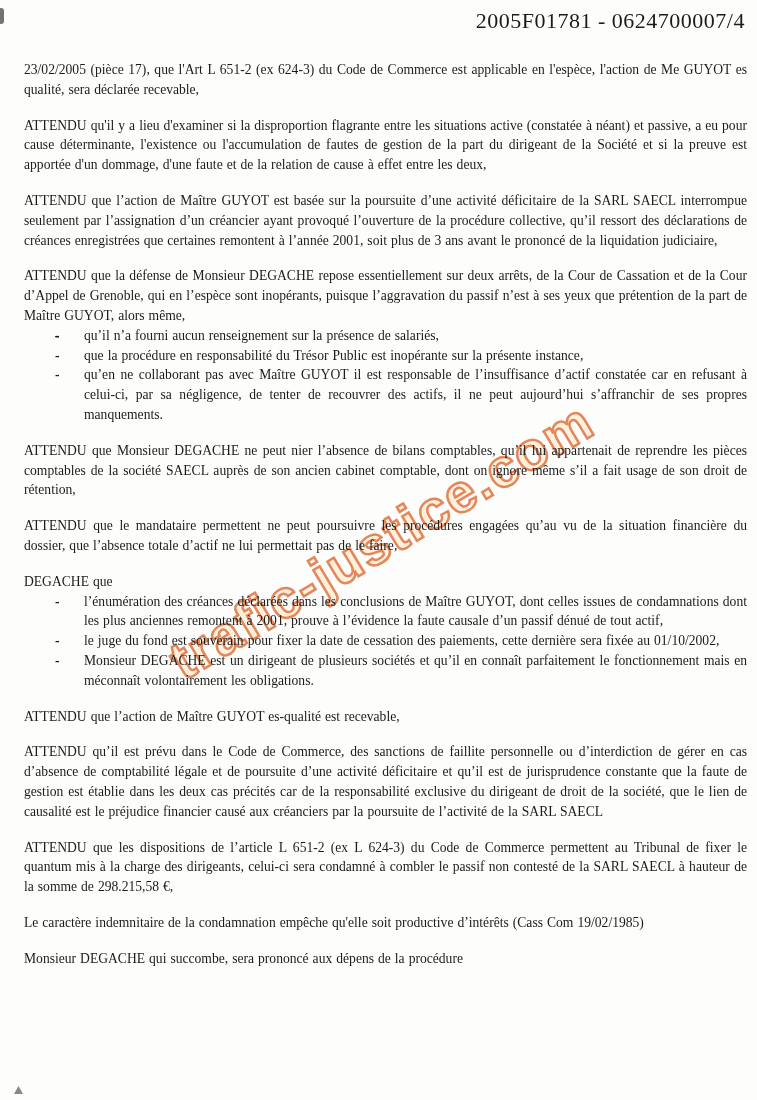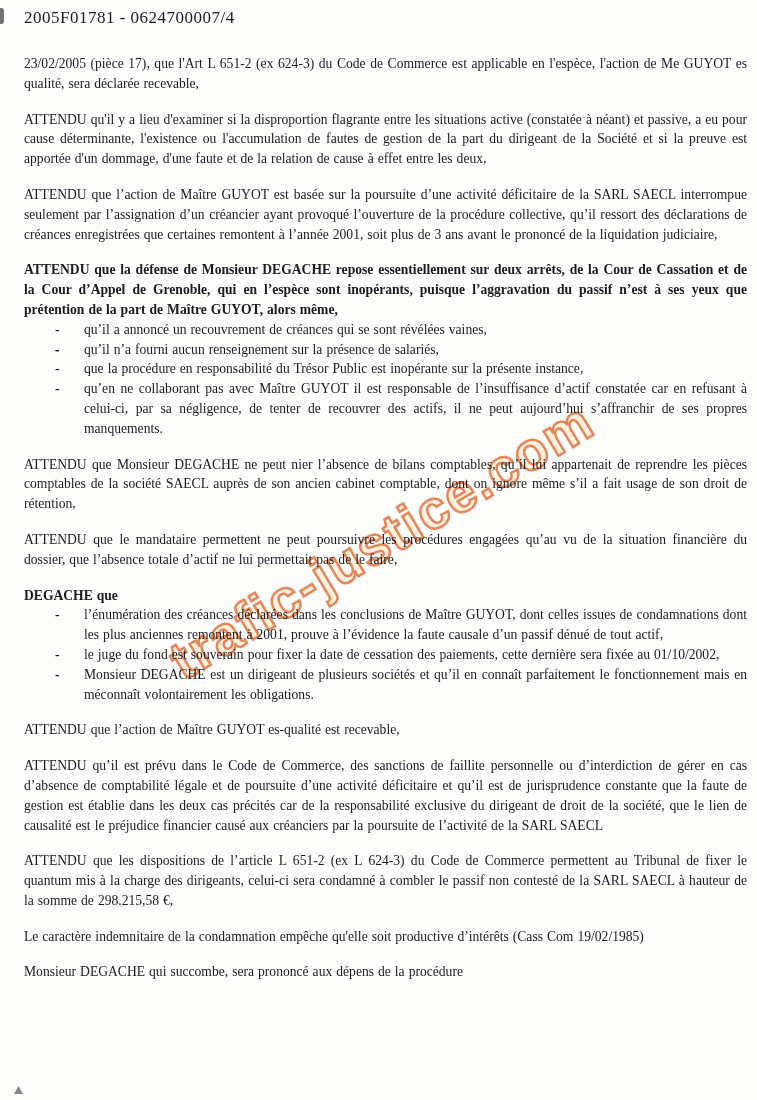--- a/index.html
+++ b/index.html
@@ -12,34 +12,34 @@
     position:relative;
   }
   .page {
     position:relative;
     width:757px; height:1100px;
     padding:6px 10px 0 24px;
     box-sizing:border-box;
   }
   .content { position:relative; z-index:2; }
   .ref {
-    text-align:left;
-    font-size:17px;
+    text-align:right;
+    font-size:22px;
     letter-spacing:0.5px;
     margin:2px 2px 26px 0;
     white-space:nowrap;
   }
   .para {
     font-size:13.6px;
     line-height:19.8px;
     text-align:justify;
     margin:16px 0 13px 0;
     word-spacing:0.6px;
   }
-  .para.tight { margin-bottom:0;font-weight:bold; }
+  .para.tight { margin-bottom:0; }
   .blist { margin:0 0 13px 0; }
   .li {
     position:relative;
     padding-left:60px;
     font-size:13.6px;
     line-height:19.8px;
     text-align:justify;
     word-spacing:0.6px;
   }
   .dash {
@@ -94,21 +94,20 @@
 
     <p class="para">ATTENDU qu'il y a lieu d'examiner si la disproportion flagrante entre les situations active (constatée à néant) et passive, a eu pour cause déterminante, l'existence ou l'accumulation de fautes de gestion de la part du dirigeant de la Société et si la preuve est apportée d'un dommage, d'une faute et de la relation de cause à effet entre les deux,</p>
 
     <p class="para">ATTENDU que l’action de Maître GUYOT est basée sur la poursuite d’une activité déficitaire de la SARL SAECL interrompue seulement par l’assignation d’un créancier ayant provoqué l’ouverture de la procédure collective, qu’il ressort des déclarations de créances enregistrées que certaines remontent à l’année 2001, soit plus de 3 ans avant le prononcé de la liquidation judiciaire,</p>
 
     <p class="para tight">ATTENDU que la défense de Monsieur DEGACHE repose essentiellement sur deux arrêts, de la Cour de Cassation et de la Cour d’Appel de Grenoble, qui en l’espèce sont inopérants, puisque l’aggravation du passif n’est à ses yeux que prétention de la part de Maître GUYOT, alors même,</p>
 
     <div class="blist">
       <div class="li">
         <span class="dash">-</span>
-        <span>qu’il a annoncé un recouvrement de créances qui se sont révélées vaines,</span>
       </div>
       <div class="li">
         <span class="dash">-</span>
       </div>
       <div class="li">
         <span class="dash">-</span>
         <span>qu’il n’a fourni aucun renseignement sur la présence de salariés,</span>
       </div>
       <div class="li">
         <span class="dash">-</span>

